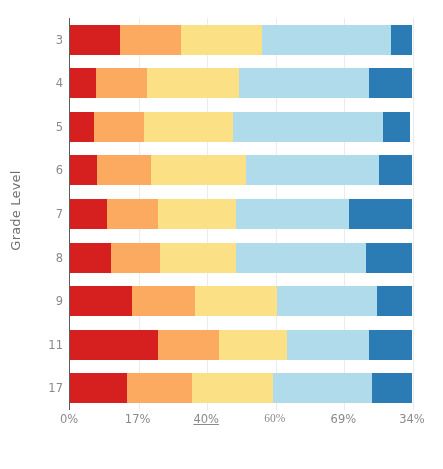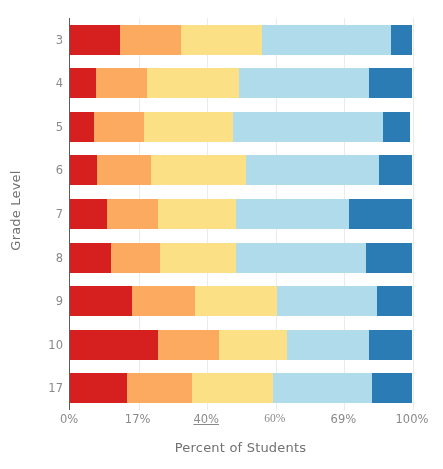--- a/index.html
+++ b/index.html
@@ -129,21 +129,21 @@
   </div>
 
   <div id="y-tick-labels">
       <div class="y-tick-label" style="top: 21.7778px;">3</div>
       <div class="y-tick-label" style="top: 65.3333px;">4</div>
       <div class="y-tick-label" style="top: 108.889px;">5</div>
       <div class="y-tick-label" style="top: 152.444px;">6</div>
       <div class="y-tick-label" style="top: 196px;">7</div>
       <div class="y-tick-label" style="top: 239.556px;">8</div>
       <div class="y-tick-label" style="top: 283.111px;">9</div>
-      <div class="y-tick-label" style="top: 326.667px;">10</div>
+      <div class="y-tick-label" style="top: 326.667px;">11</div>
       <div class="y-tick-label" style="top: 370.222px;">17</div>
     </div>
 
   <div id="plot-area">
       <div class="gridline" style="left: 68.6px;"></div>
       <div class="gridline" style="left: 137.2px;"></div>
       <div class="gridline" style="left: 205.8px;"></div>
       <div class="gridline" style="left: 274.4px;"></div>
       <div class="gridline" style="left: 343px;"></div>
       <div class="bar-row" style="top: 6.77778px;">
@@ -210,18 +210,17 @@
         <div class="seg" style="width: 40.474px; background: rgb(43, 124, 181);"></div>
       </div>
     </div>
 
   <div id="x-tick-labels">
       <div class="x-tick-label" style="left: 0px;">0%</div>
       <div class="x-tick-label" style="left: 68.6px;">17%</div>
       <div class="x-tick-label" style="left: 137.2px; text-decoration: underline;">40%</div>
       <div class="x-tick-label" style="left: 205.8px; font-family: Liberation Serif, serif;">60%</div>
       <div class="x-tick-label" style="left: 274.4px;">69%</div>
-      <div class="x-tick-label" style="left: 343px;">100%</div>
+      <div class="x-tick-label" style="left: 343px;">34%</div>
     </div>
 
-  <div id="x-axis-title">Percent of Students</div>
 
 </div>
 
 </body></html>

